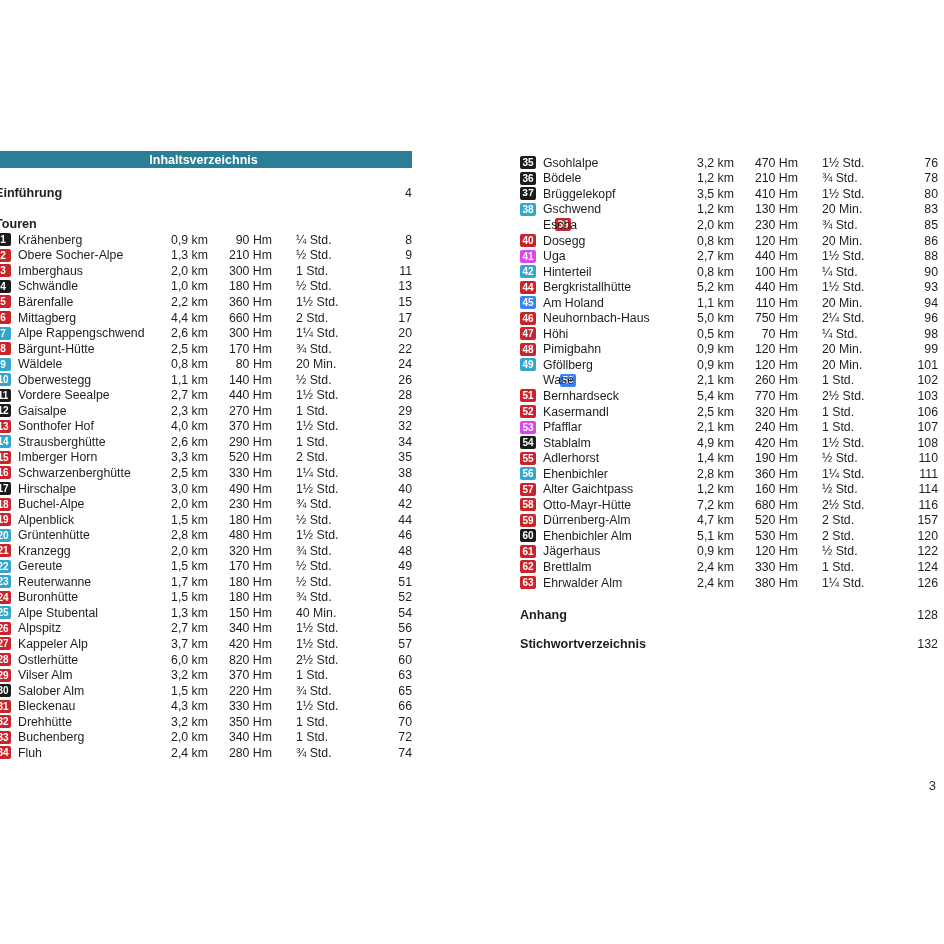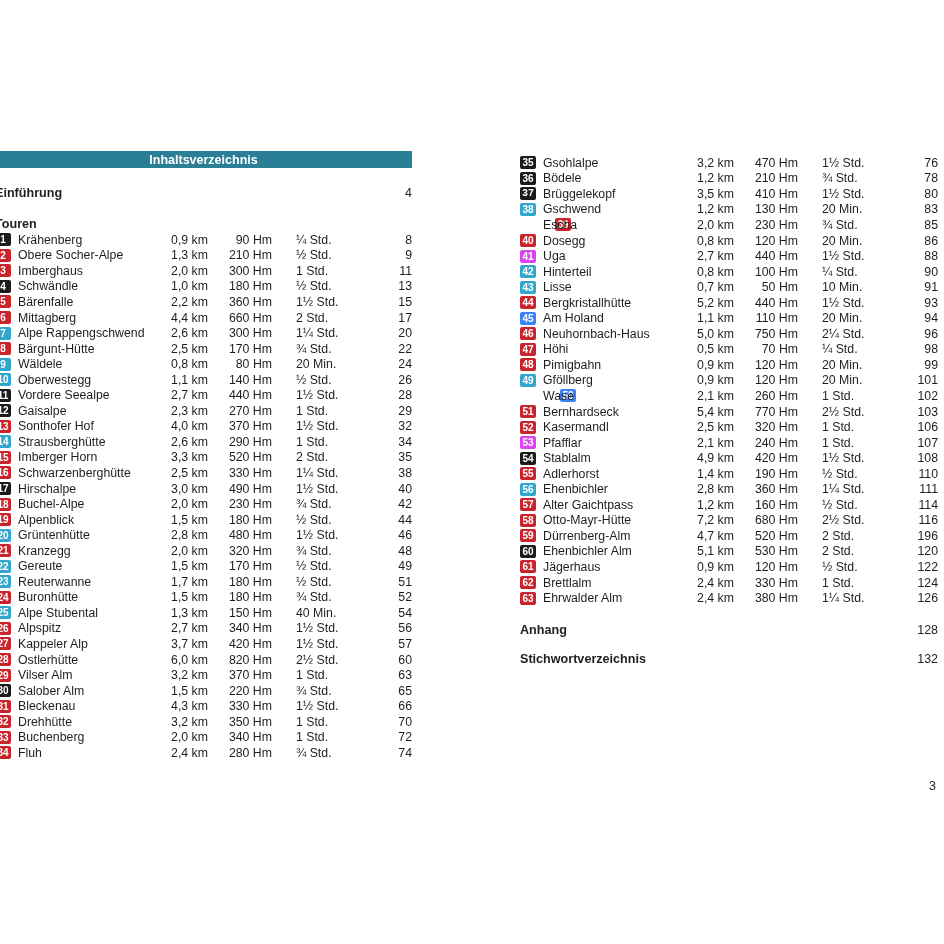--- a/index.html
+++ b/index.html
@@ -489,30 +489,20 @@
             <span class="badge" style="background: rgb(51, 166, 205);">42</span>
           </span>
           <span class="name">Hinterteil</span>
           <span class="km">0,8 km</span>
           <span class="hm">100 Hm</span>
           <span class="time">¼ Std.</span>
           <span class="pg">90</span>
         </div>
         <div class="row">
           <span class="badgewrap">
-            <span class="badge" style="background: rgb(51, 166, 205);">43</span>
-          </span>
-          <span class="name">Lisse</span>
-          <span class="km">0,7 km</span>
-          <span class="hm">50 Hm</span>
-          <span class="time">10 Min.</span>
-          <span class="pg">91</span>
-        </div>
-        <div class="row">
-          <span class="badgewrap">
             <span class="badge" style="background: rgb(201, 36, 43);">44</span>
           </span>
           <span class="name">Bergkristallhütte</span>
           <span class="km">5,2 km</span>
           <span class="hm">440 Hm</span>
           <span class="time">1½ Std.</span>
           <span class="pg">93</span>
         </div>
         <div class="row">
           <span class="badgewrap">
@@ -655,21 +645,21 @@
           <span class="pg">116</span>
         </div>
         <div class="row">
           <span class="badgewrap">
             <span class="badge" style="background: rgb(201, 36, 43);">59</span>
           </span>
           <span class="name">Dürrenberg-Alm</span>
           <span class="km">4,7 km</span>
           <span class="hm">520 Hm</span>
           <span class="time">2 Std.</span>
-          <span class="pg">196</span>
+          <span class="pg">157</span>
         </div>
         <div class="row">
           <span class="badgewrap">
             <span class="badge" style="background: rgb(27, 27, 27);">60</span>
           </span>
           <span class="name">Ehenbichler Alm</span>
           <span class="km">5,1 km</span>
           <span class="hm">530 Hm</span>
           <span class="time">2 Std.</span>
           <span class="pg">120</span>

